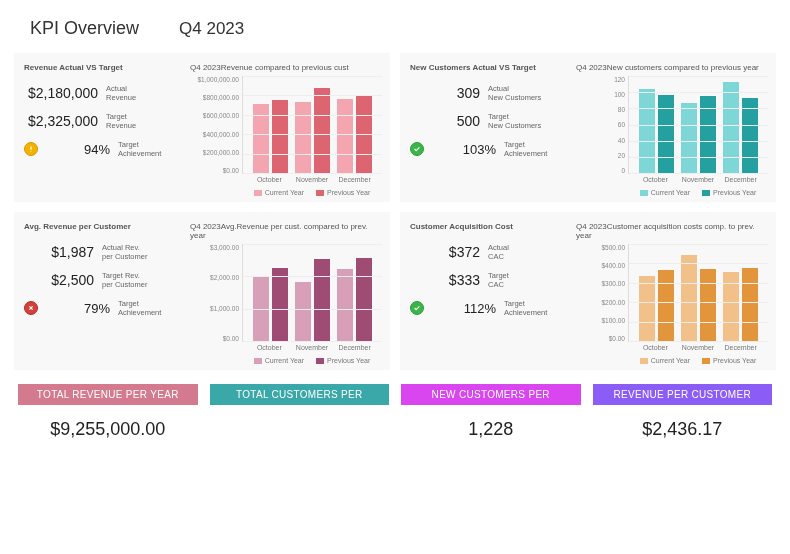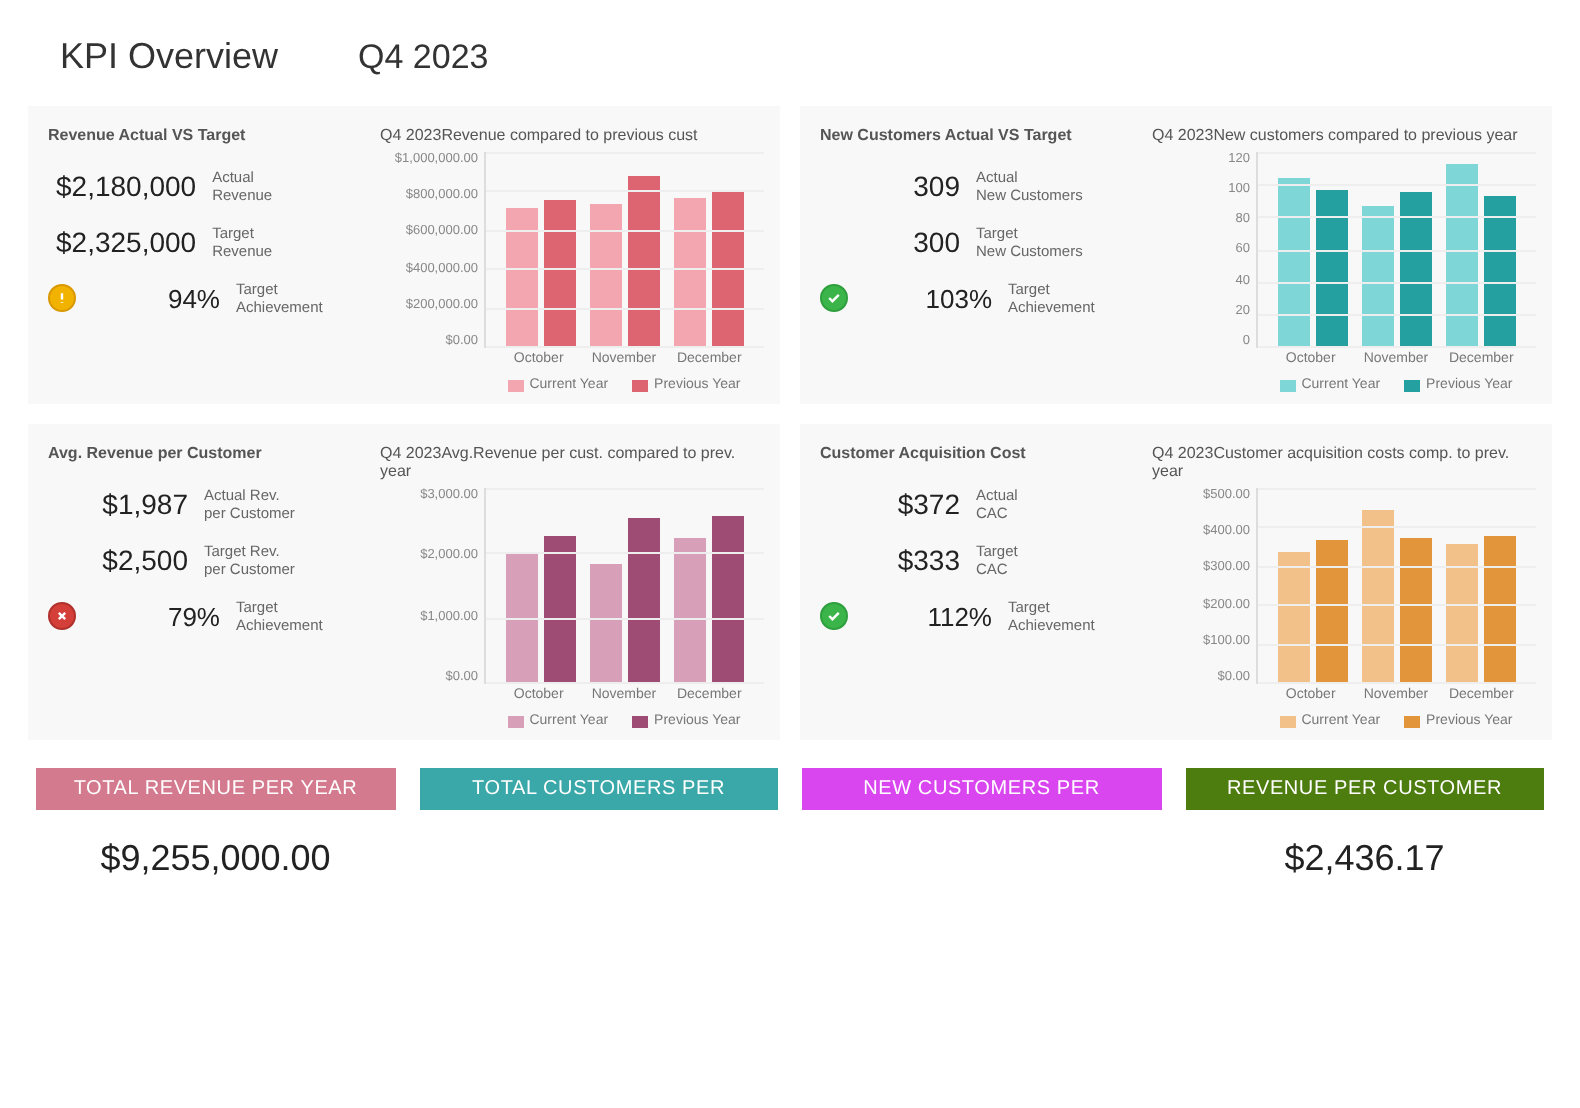--- a/index.html
+++ b/index.html
@@ -119,21 +119,21 @@
     </div>
   </div>
     <div class="panel">
     <div class="stats">
       <div class="stats-title">New Customers Actual VS Target</div>
       <div class="stat-row">
         <span class="stat-val">309</span>
         <span class="stat-label">Actual<br>New Customers</span>
       </div>
       <div class="stat-row">
-        <span class="stat-val">300</span>
+        <span class="stat-val">500</span>
         <span class="stat-label">Target<br>New Customers</span>
       </div>
       <div class="stat-row achieve">
         <span class="status-icon ok">
             <svg viewBox="0 0 10 10">
               <path d="M2 5 L4 7 L8 3" stroke="#fff" stroke-width="1.5" fill="none"></path>
             </svg>
           </span>
         <span class="stat-val">103%</span>
         <span class="stat-label">Target<br>Achievement</span>
@@ -331,18 +331,19 @@
 <div class="totals">
     <div class="total-card">
     <div class="total-banner" style="background:#d37a8e">TOTAL REVENUE PER YEAR</div>
     <div class="total-val">$9,255,000.00</div>
   </div>
     <div class="total-card">
     <div class="total-banner" style="background:#3aa7a9">TOTAL CUSTOMERS PER</div>
   </div>
     <div class="total-card">
     <div class="total-banner" style="background:#d946ef">NEW CUSTOMERS PER</div>
+    <div class="total-val">1,228</div>
   </div>
     <div class="total-card">
-    <div class="total-banner" style="background:#4d7c0f">REVENUE PER CUSTOMER</div>
+    <div class="total-banner" style="background:#8b5cf6">REVENUE PER CUSTOMER</div>
     <div class="total-val">$2,436.17</div>
   </div>
   </div>
 
 </body></html>

